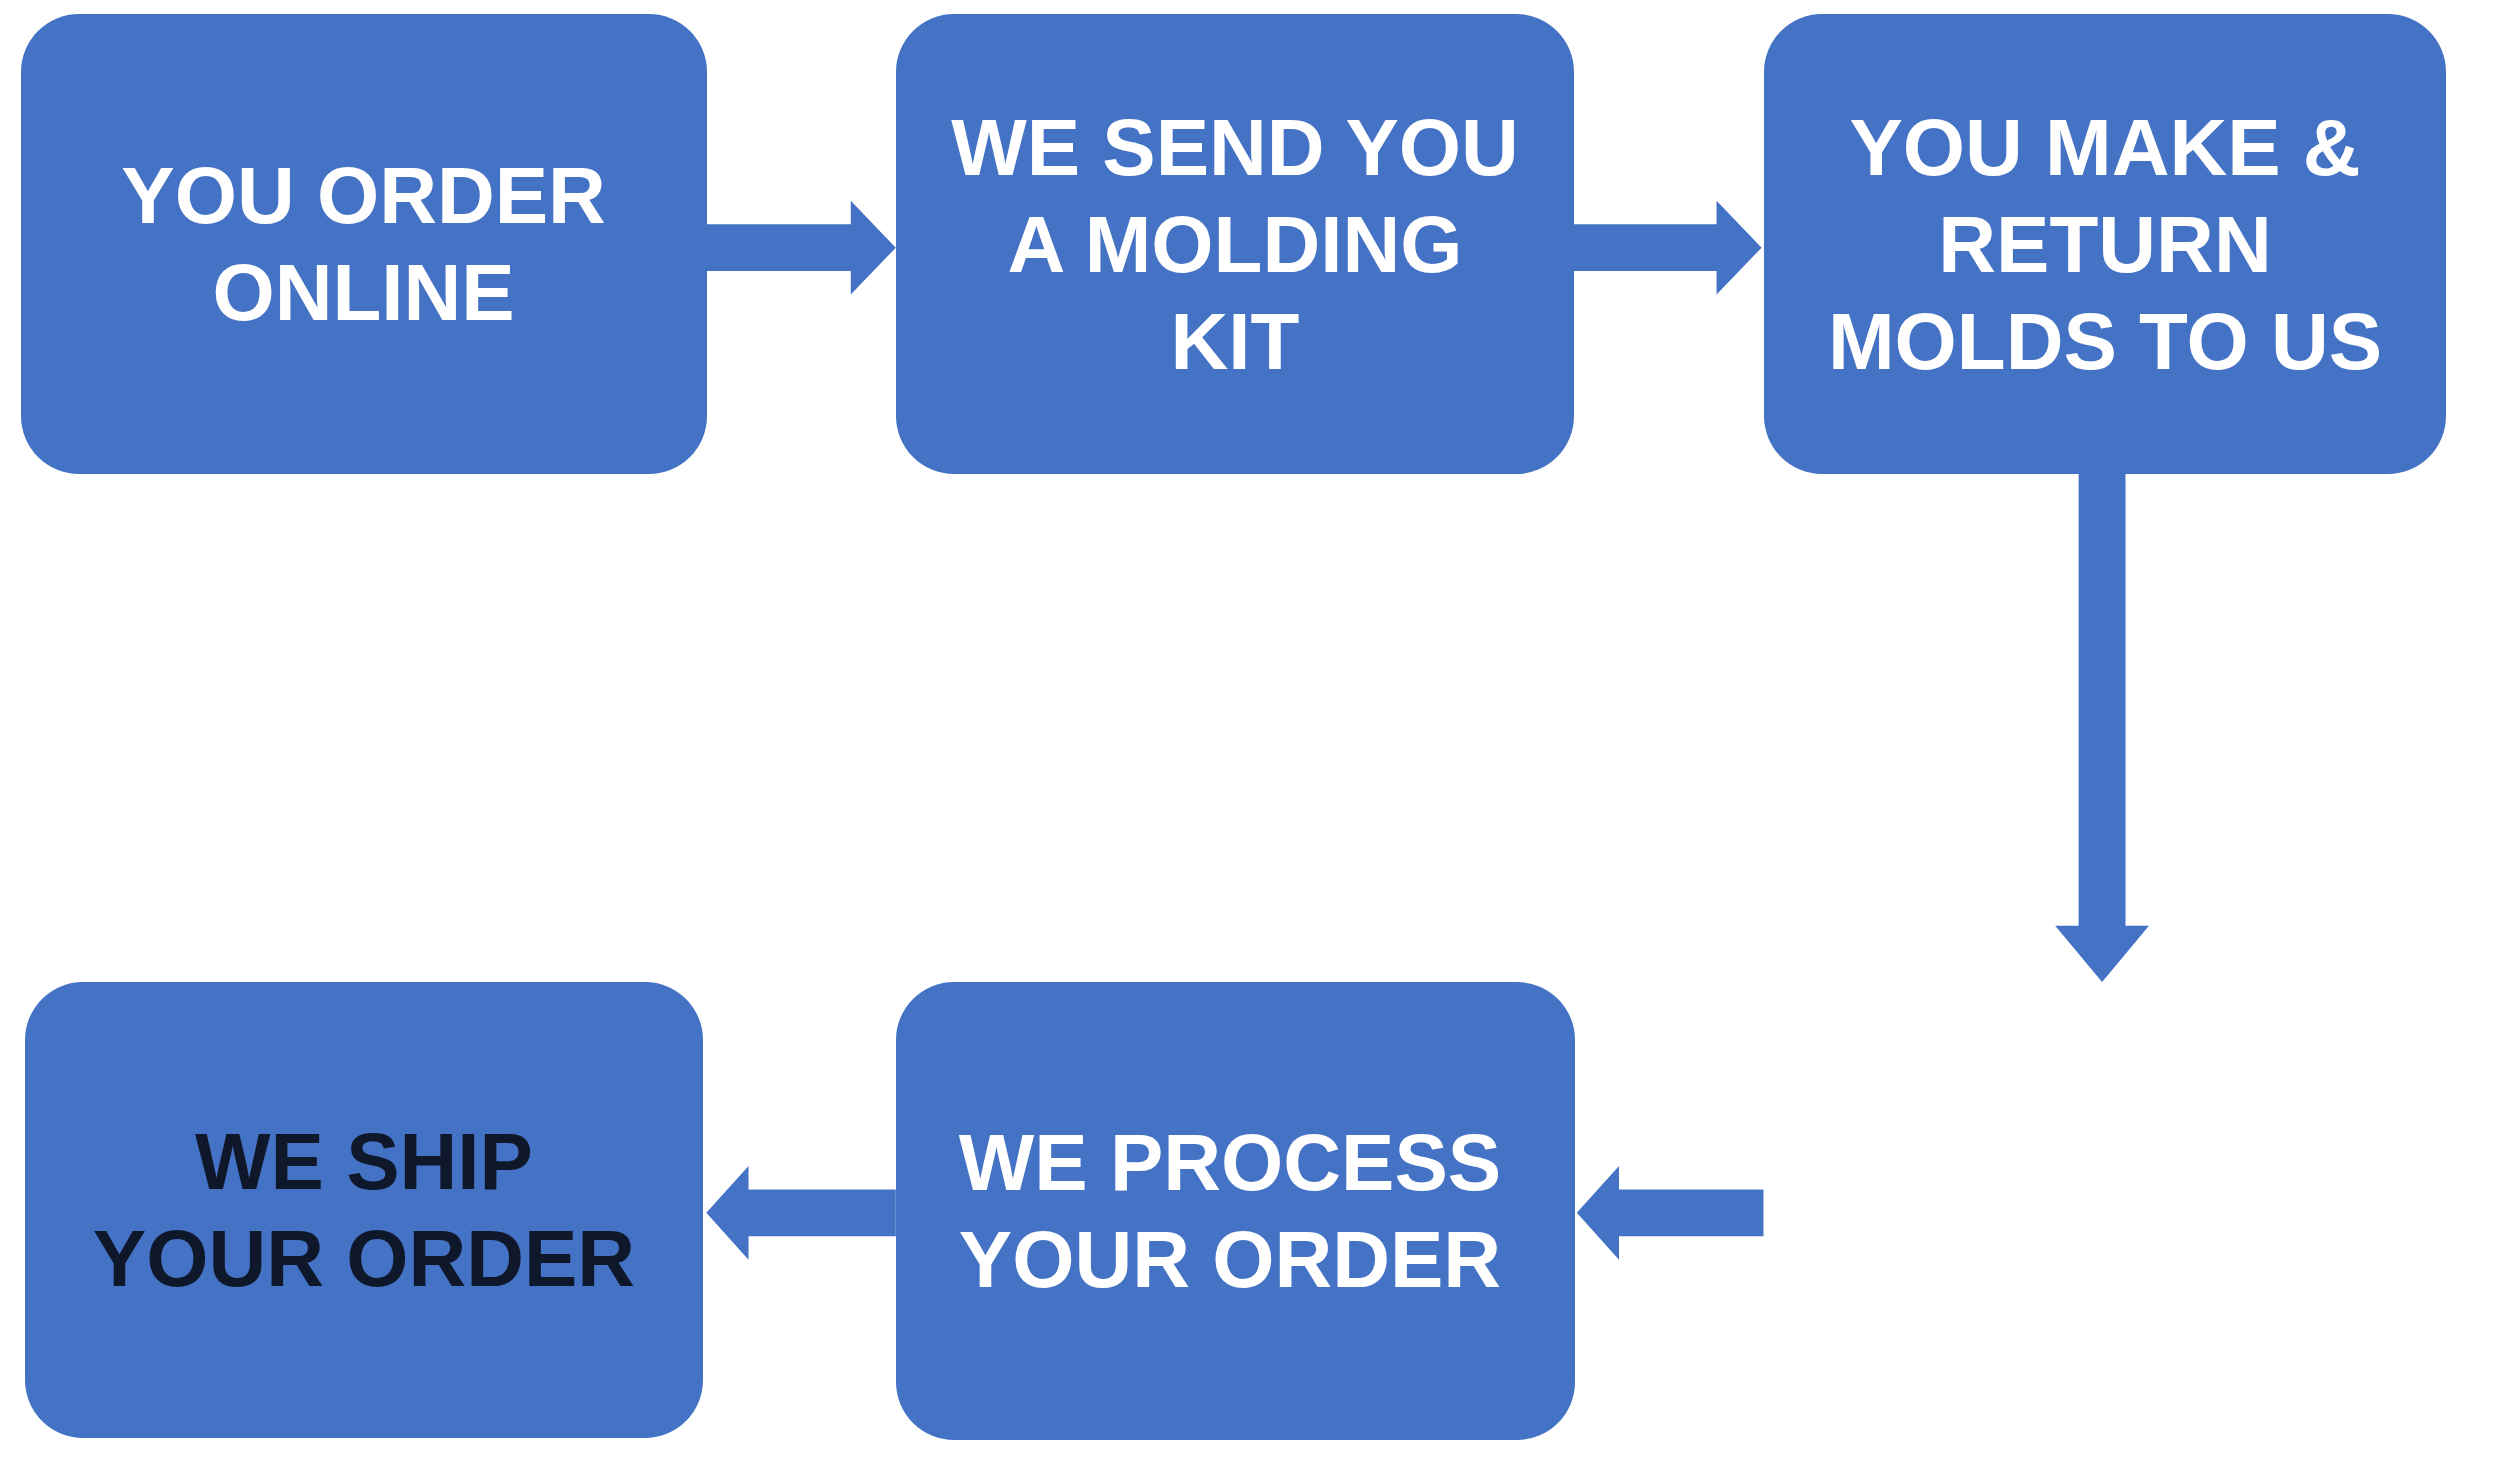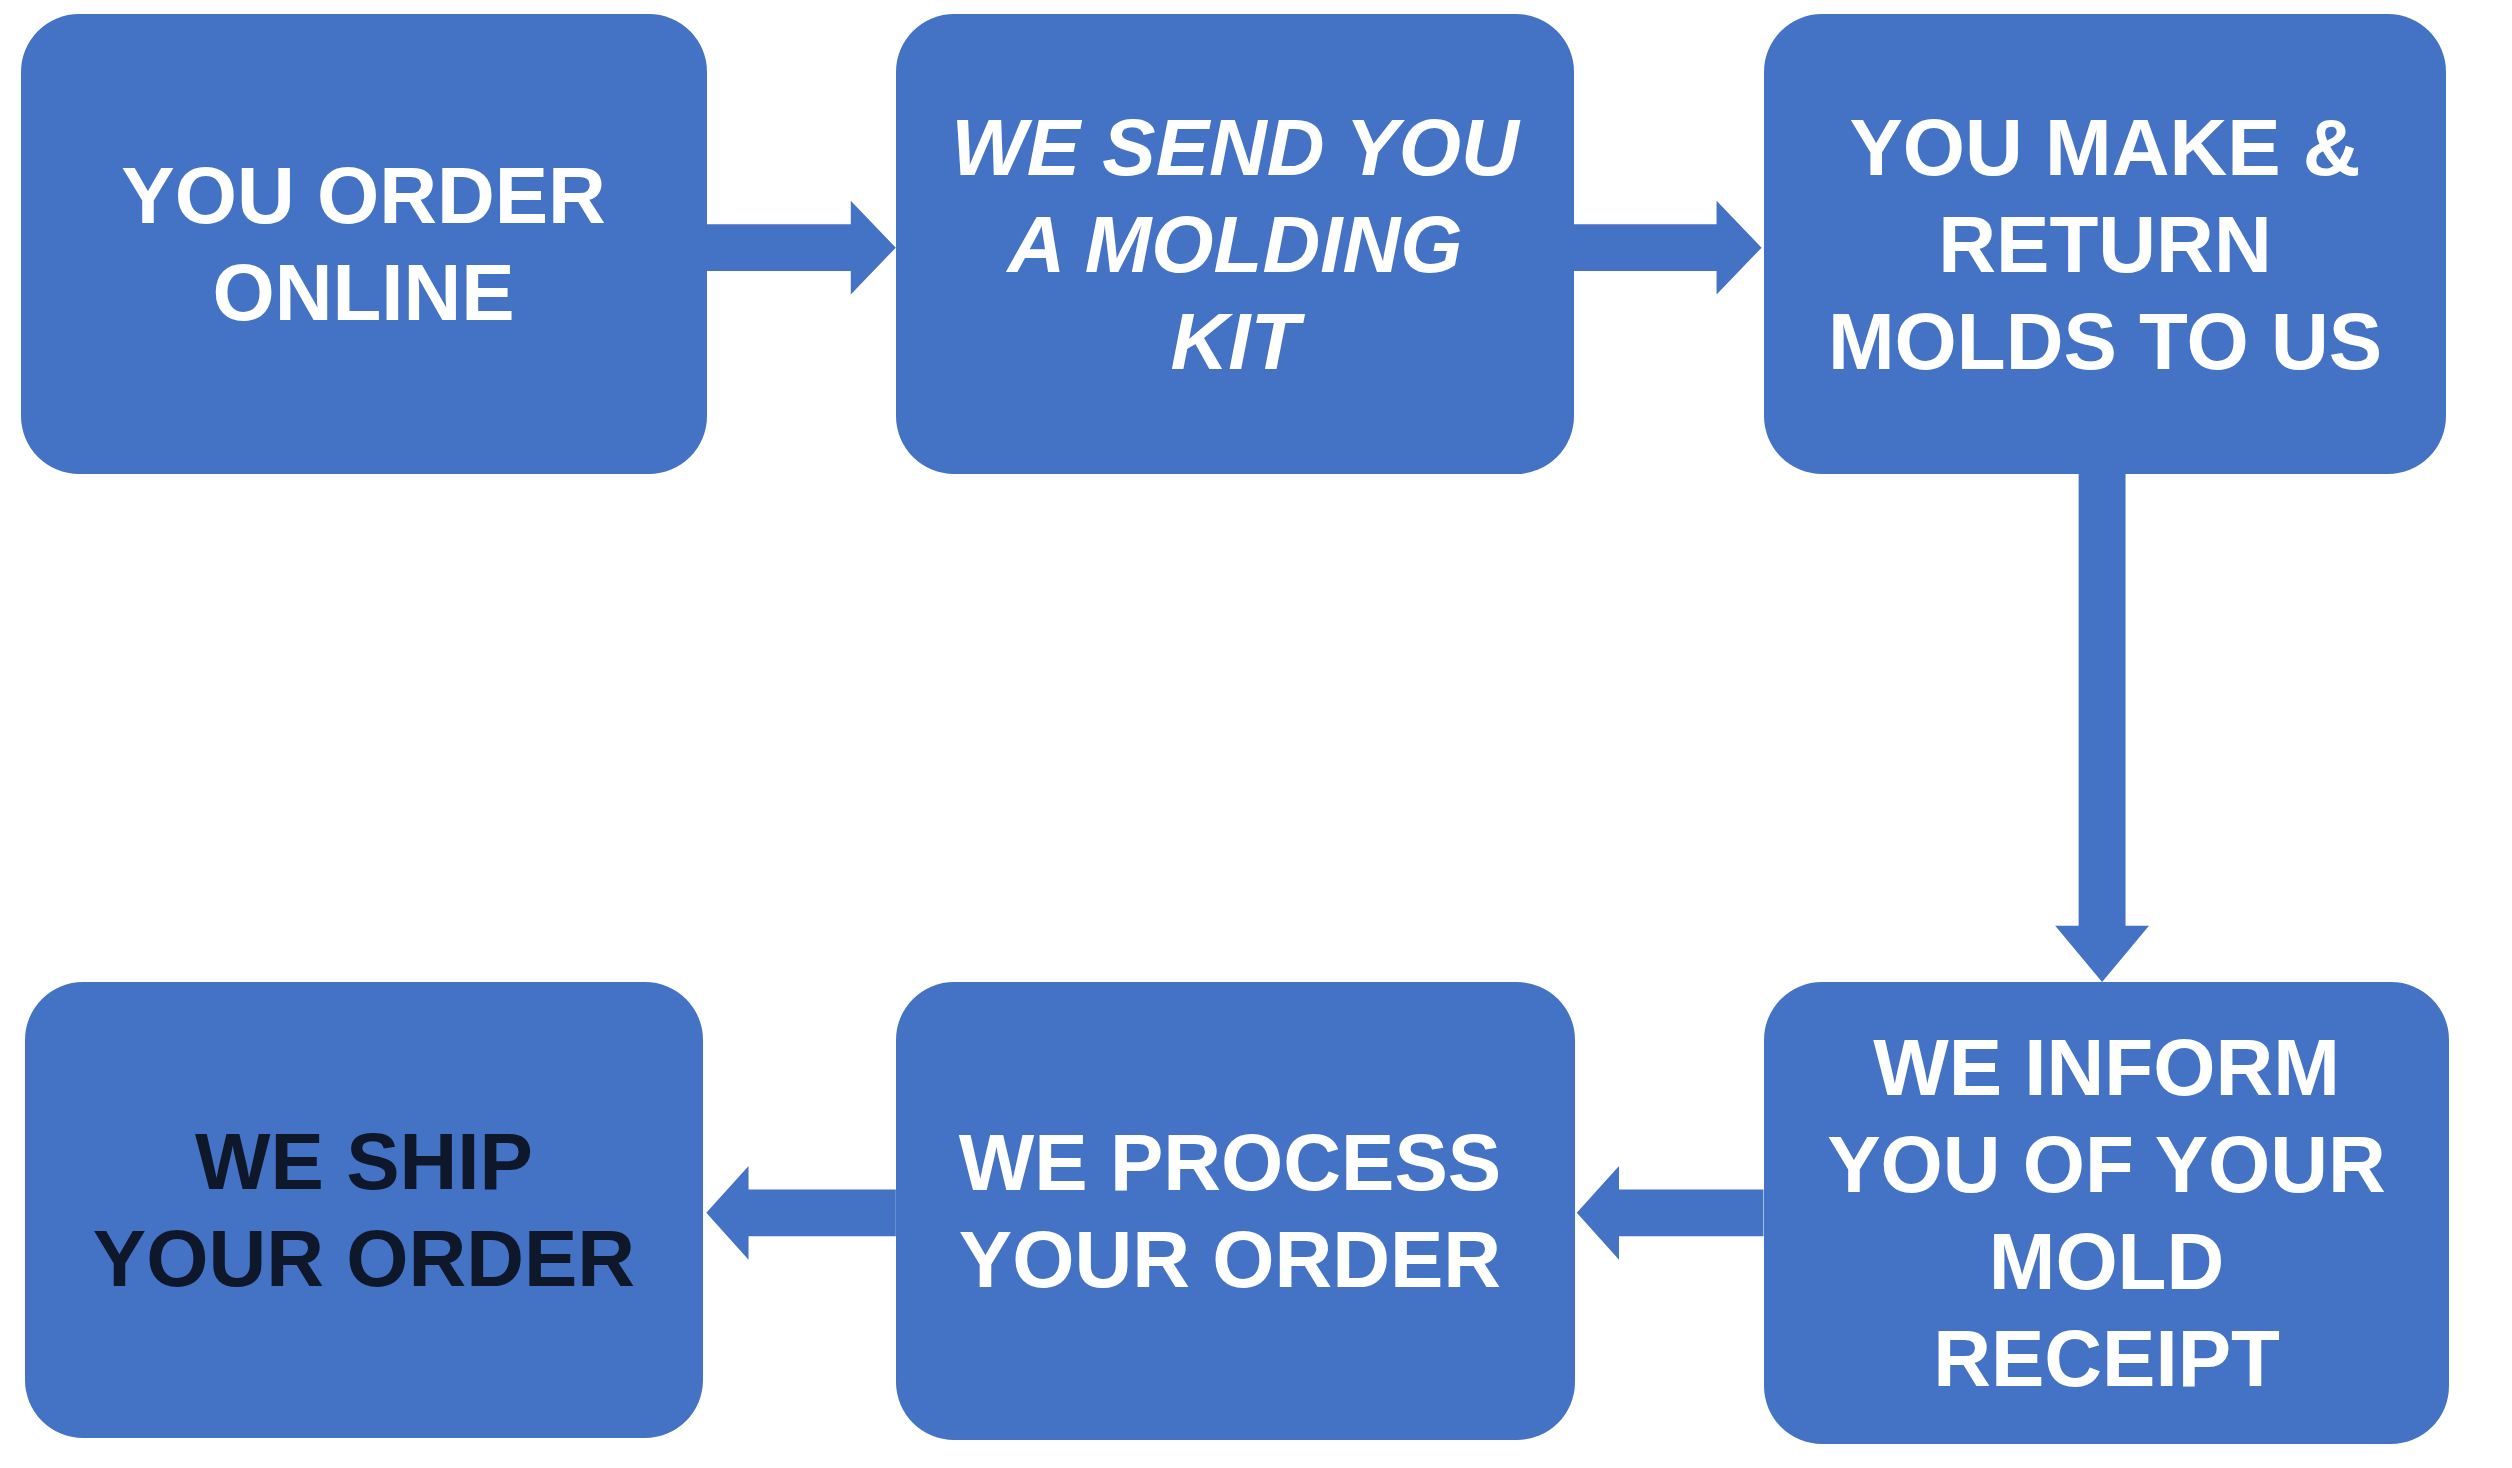--- a/index.html
+++ b/index.html
@@ -47,32 +47,28 @@
   }
 </style>
 </head>
 <body style="background: rgb(255, 255, 255);">
 
 <div class="canvas">
 
   <div class="node n1" style="background: rgb(68, 114, 196); color: rgb(255, 255, 255);">YOU ORDER
 ONLINE</div>
 
-  <div class="node n2" style="background: rgb(68, 114, 196); color: rgb(255, 255, 255); font-style: italic;">WE SEND YOU
+  <div class="node n2" style="background: rgb(68, 114, 196); color: rgb(255, 255, 255);">WE SEND YOU
 A MOLDING
 KIT</div>
 
   <div class="node n3" style="background: rgb(68, 114, 196); color: rgb(255, 255, 255);">YOU MAKE &amp;
 RETURN
 MOLDS TO US</div>
 
-  <div class="node n4" style="background: rgb(68, 114, 196); color: rgb(255, 255, 255);">WE INFORM
-YOU OF YOUR
-MOLD
-RECEIPT</div>
 
   <div class="node n5" style="background: rgb(68, 114, 196); color: rgb(255, 255, 255);">WE PROCESS
 YOUR ORDER</div>
 
   <div class="node n6" style="background: rgb(68, 114, 196); color: #0f172a;">WE SHIP
 YOUR ORDER</div>
 
   <svg class="edges" viewBox="0 0 2678 1565" xmlns="http://www.w3.org/2000/svg">
     <polygon points="753,239 907,239 907,214 955,264 907,314 907,289 753,289" fill="#4472C4"></polygon>
     <polygon points="1678,239 1830,239 1830,214 1878,264 1830,314 1830,289 1678,289" fill="#4472C4"></polygon>

